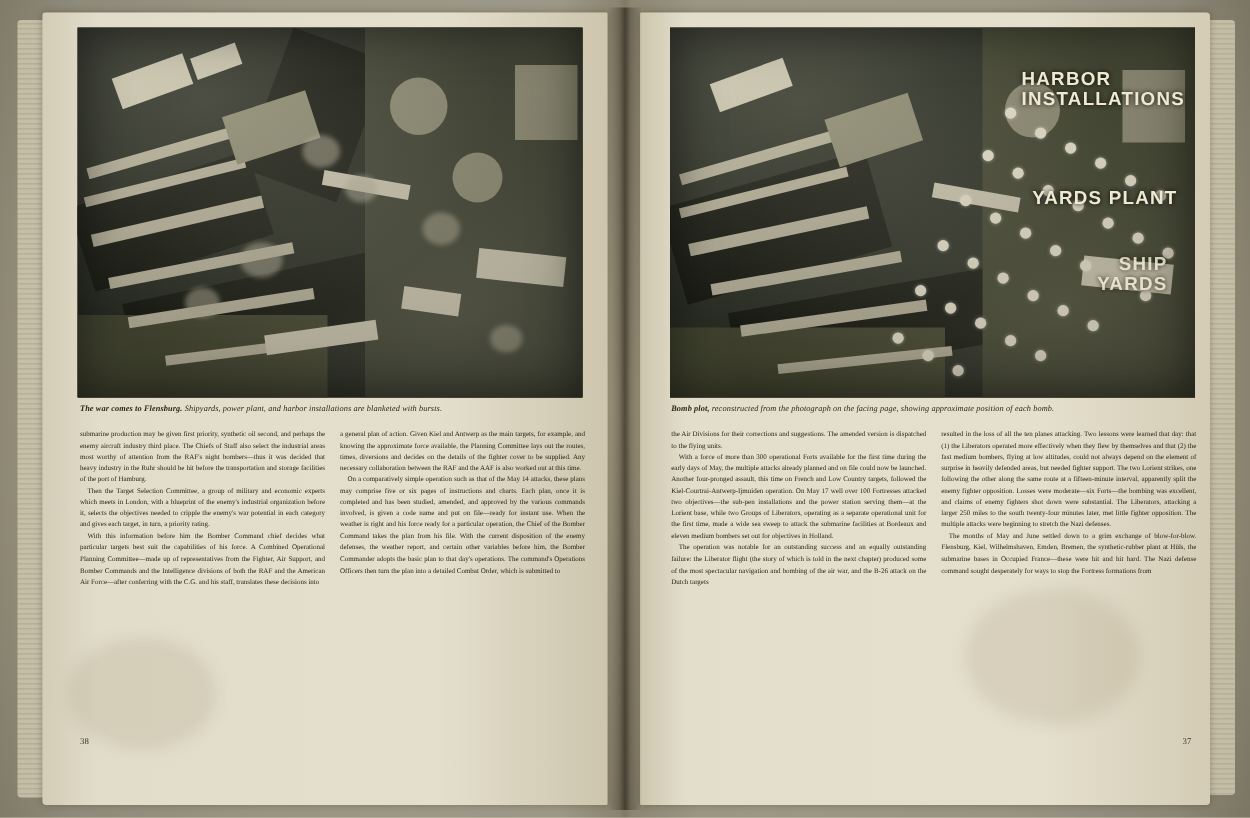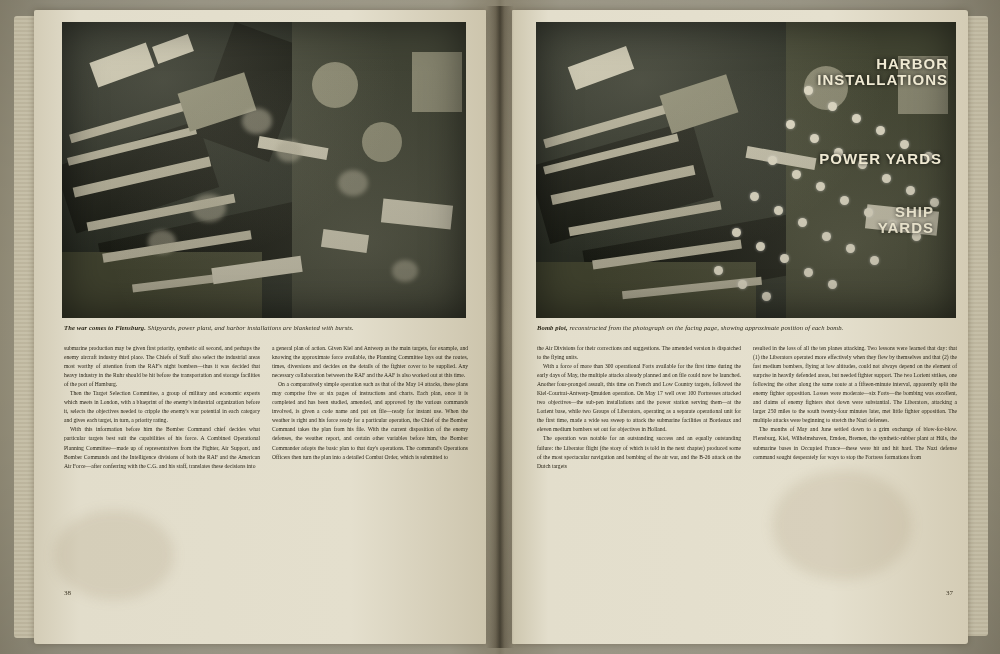--- a/index.html
+++ b/index.html
@@ -59,21 +59,21 @@
   .haze{position:absolute;inset:0;background:
     radial-gradient(ellipse at 25% 20%, rgba(220,215,190,0.18), rgba(0,0,0,0) 55%),
     radial-gradient(ellipse at 75% 75%, rgba(230,225,200,0.14), rgba(0,0,0,0) 60%),
     linear-gradient(160deg, rgba(255,255,255,0.05), rgba(0,0,0,0.25));}
   .vig{position:absolute;inset:0;box-shadow:inset 0 0 40px rgba(0,0,0,0.55);}
 
   .bomb-dot{position:absolute;width:9px;height:9px;border-radius:50%;
     background:#efe9d2;box-shadow:0 0 3px rgba(255,255,255,0.6);}
   .photo-label{position:absolute;color:#efe9d2;font-family:"Liberation Sans",sans-serif;
     font-weight:bold;letter-spacing:1px;text-shadow:0 0 4px rgba(0,0,0,0.9);}
-  .lbl-harbor{right:8px;top:34px;font-size:15px;text-align:right;line-height:1.05;}
+  .lbl-harbor{right:8px;top:34px;font-size:15px;text-align:left;line-height:1.05;}
   .lbl-power{right:14px;top:128px;font-size:15px;}
   .lbl-ship{right:22px;top:182px;font-size:15px;line-height:1.05;text-align:right;opacity:.85;}
 
   .caption{position:absolute;font-size:6.6px;font-style:italic;color:#2a2618;
     font-family:"Liberation Serif",serif;letter-spacing:.1px;}
   .caption b{font-style:italic;font-weight:bold;}
   .cap-left{left:64px;top:324px;width:404px;}
   .cap-right{left:537px;top:324px;width:420px;}
 
   .cols{position:absolute;display:flex;gap:12px;}
@@ -198,21 +198,21 @@
       <div class="bomb-dot" style="left:268px;top:246px;"></div>
       <div class="bomb-dot" style="left:292px;top:258px;"></div>
       <div class="bomb-dot" style="left:178px;top:244px;"></div>
       <div class="bomb-dot" style="left:202px;top:258px;"></div>
       <div class="bomb-dot" style="left:226px;top:270px;"></div>
 
       <div class="haze"></div>
       <div class="vig"></div>
     </div>
     <div class="photo-label lbl-harbor">HARBOR<br>INSTALLATIONS</div>
-    <div class="photo-label lbl-power">POWER YARDS</div>
+    <div class="photo-label lbl-power">YARDS PLANT</div>
     <div class="photo-label lbl-ship">SHIP<br>YARDS</div>
   </div>
 
   <div class="caption cap-left">
     <b>The war comes to Flensburg.</b>
     <span>Shipyards, power plant, and harbor installations are blanketed with bursts.</span>
   </div>
   <div class="caption cap-right">
     <b>Bomb plot,</b>
     <span>reconstructed from the photograph on the facing page, showing approximate position of each bomb.</span>

